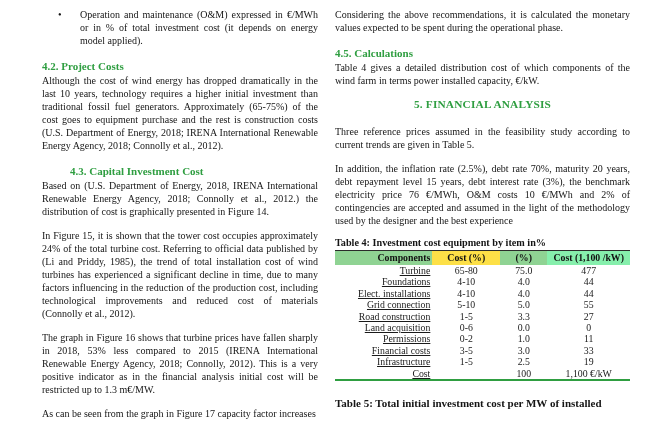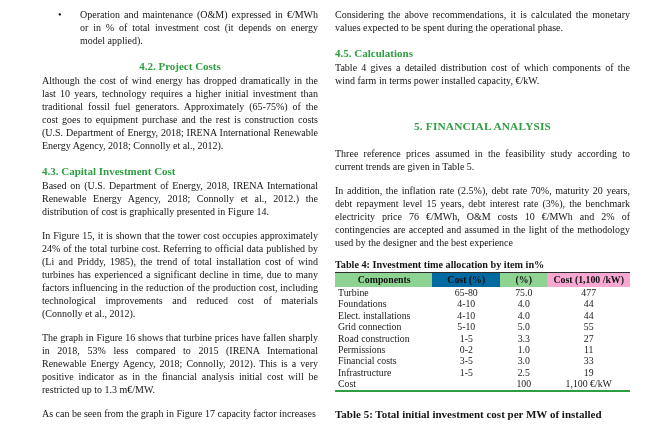--- a/index.html
+++ b/index.html
@@ -36,21 +36,21 @@
     font-weight: bold;
     line-height: 14px;
     margin-top: 12px;
     margin-bottom: 1px;
   }
   .section-heading {
     font-size: 11.3px;
     font-weight: bold;
     text-align: center;
     line-height: 14px;
-    margin-top: 32px;
+    margin-top: 10px;
     margin-bottom: 14px;
     letter-spacing: 0.2px;
   }
   .mt { margin-top: 11px; }
 
   .table-title {
     font-size: 10.2px;
     font-weight: bold;
     margin-top: 10px;
     margin-bottom: 2px;
@@ -61,52 +61,52 @@
     font-size: 9.8px;
     border-top: 1.5px solid #2b2b2b;
   }
   table.cost-table th {
     font-weight: bold;
     text-align: center;
     padding: 1px 2px;
     line-height: 12px;
     color: #111111;
   }
-  table.cost-table th:first-child { text-align: center; padding-left: 3px; }
+  table.cost-table th:first-child { text-align: right; padding-left: 3px; }
   table.cost-table td {
     padding: 0 2px;
     line-height: 11.4px;
     text-align: center;
     color: #1a1a1a;
   }
-  table.cost-table td:first-child { text-align: left; padding-left: 3px; }
+  table.cost-table td:first-child { text-align: right; padding-left: 3px; text-decoration: underline; }
   .table5-title {
     font-size: 11px;
     font-weight: bold;
     margin-top: 16px;
     line-height: 13px;
   }
 </style>
 </head>
 <body>
 
 <div class="page">
   <div class="columns">
 
     <div class="col-left">
 
       <div class="bullet-item">
         <span class="bullet-glyph">•</span>
         <span class="bullet-text para">Operation and maintenance (O&amp;M) expressed in €/MWh or in % of total investment cost (it depends on energy model applied).</span>
       </div>
 
-      <div class="subheading green" style="color: rgb(47, 158, 65); text-align: center;">4.2. Project Costs</div>
+      <div class="subheading green" style="color: rgb(47, 158, 65);">4.2. Project Costs</div>
       <div class="para">Although the cost of wind energy has dropped dramatically in the last 10 years, technology requires a higher initial investment than traditional fossil fuel generators. Approximately (65-75%) of the cost goes to equipment purchase and the rest is construction costs (U.S. Department of Energy, 2018; IRENA International Renewable Energy Agency, 2018; Connolly et al., 2012).</div>
 
-      <div class="subheading green" style="color: rgb(47, 158, 65);">4.3. Capital Investment Cost</div>
+      <div class="subheading green" style="color: rgb(47, 158, 65); margin-left: 28px;">4.3. Capital Investment Cost</div>
       <div class="para">Based on (U.S. Department of Energy, 2018, IRENA International Renewable Energy Agency, 2018; Connolly et al., 2012.) the distribution of cost is graphically presented in Figure 14.</div>
 
       <div class="para mt">In Figure 15, it is shown that the tower cost occupies approximately 24% of the total turbine cost. Referring to official data published by (Li and Priddy, 1985), the trend of total installation cost of wind turbines has experienced a significant decline in time, due to many factors influencing in the reduction of the production cost, including technological improvements and reduced cost of materials (Connolly et al., 2012).</div>
 
       <div class="para mt">The graph in Figure 16 shows that turbine prices have fallen sharply in 2018, 53% less compared to 2015 (IRENA International Renewable Energy Agency, 2018; Connolly, 2012). This is a very positive indicator as in the financial analysis initial cost will be restricted up to 1.3 m€/MW.</div>
 
       <div class="para mt">As can be seen from the graph in Figure 17 capacity factor increases</div>
 
     </div>
 
@@ -116,29 +116,29 @@
 
       <div class="subheading green" style="color: rgb(47, 158, 65);">4.5. Calculations</div>
       <div class="para">Table 4 gives a detailed distribution cost of which components of the wind farm in terms power installed capacity, €/kW.</div>
 
       <div class="section-heading green" style="color: rgb(47, 158, 65);">5. FINANCIAL ANALYSIS</div>
 
       <div class="para">Three reference prices assumed in the feasibility study according to current trends are given in Table 5.</div>
 
       <div class="para mt">In addition, the inflation rate (2.5%), debt rate 70%, maturity 20 years, debt repayment level 15 years, debt interest rate (3%), the benchmark electricity price 76 €/MWh, O&amp;M costs 10 €/MWh and 2% of contingencies are accepted and assumed in the light of the methodology used by the designer and the best experience</div>
 
-      <div class="table-title">Table 4: Investment time allocation by item in%</div>
+      <div class="table-title">Table 4: Investment cost equipment by item in%</div>
 
       <table class="cost-table" style="border-bottom: 2px solid rgb(47, 158, 65);">
         <thead>
           <tr>
             <th style="width: 33%; background: rgb(143, 211, 147);">Components</th>
-            <th style="width: 23%; background: #0369a1; font-family: Liberation Serif, serif;">Cost (%)</th>
+            <th style="width: 23%; background: #fde047; font-family: Liberation Serif, serif;">Cost (%)</th>
             <th style="width: 16%; background: rgb(143, 211, 147);">(%)</th>
-            <th style="width: 28%; background: #f9a8d4;">Cost (1,100 /kW)</th>
+            <th style="width: 28%; background: #86efac;">Cost (1,100 /kW)</th>
           </tr>
         </thead>
         <tbody>
             <tr>
               <td>Turbine</td>
               <td>65-80</td>
               <td>75.0</td>
               <td>477</td>
             </tr>
             <tr>
@@ -159,20 +159,26 @@
               <td>5.0</td>
               <td>55</td>
             </tr>
             <tr>
               <td>Road construction</td>
               <td>1-5</td>
               <td>3.3</td>
               <td>27</td>
             </tr>
             <tr>
+              <td>Land acquisition</td>
+              <td>0-6</td>
+              <td>0.0</td>
+              <td>0</td>
+            </tr>
+            <tr>
               <td>Permissions</td>
               <td>0-2</td>
               <td>1.0</td>
               <td>11</td>
             </tr>
             <tr>
               <td>Financial costs</td>
               <td>3-5</td>
               <td>3.0</td>
               <td>33</td>

